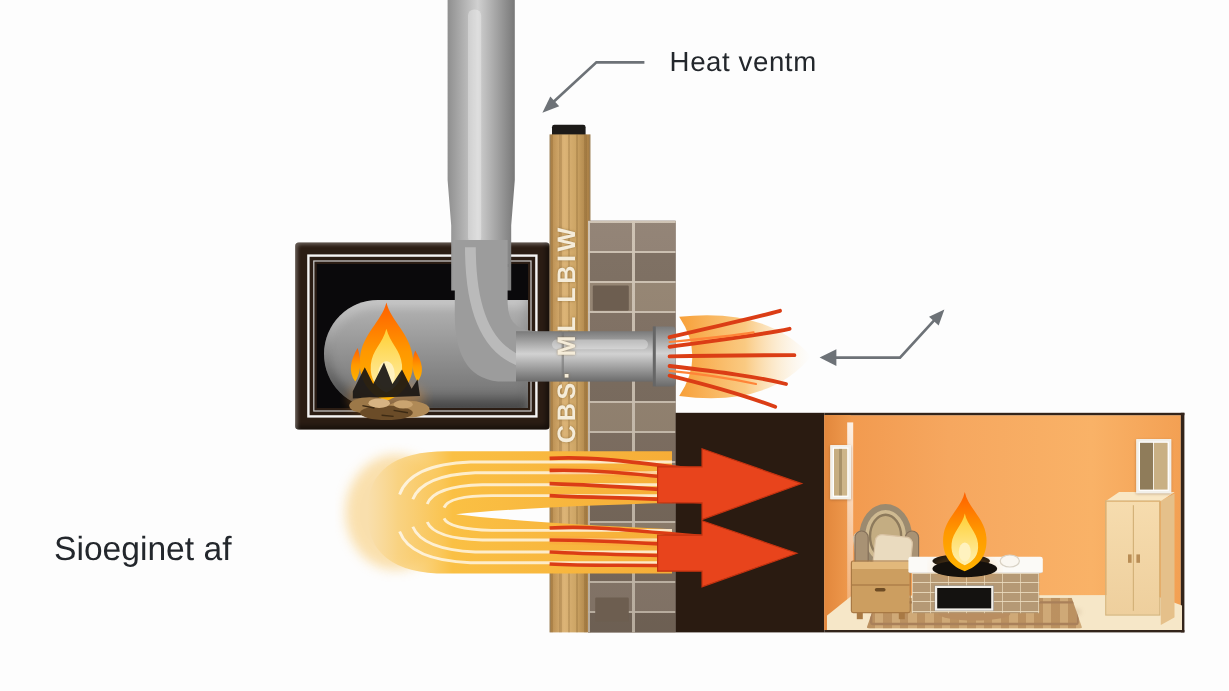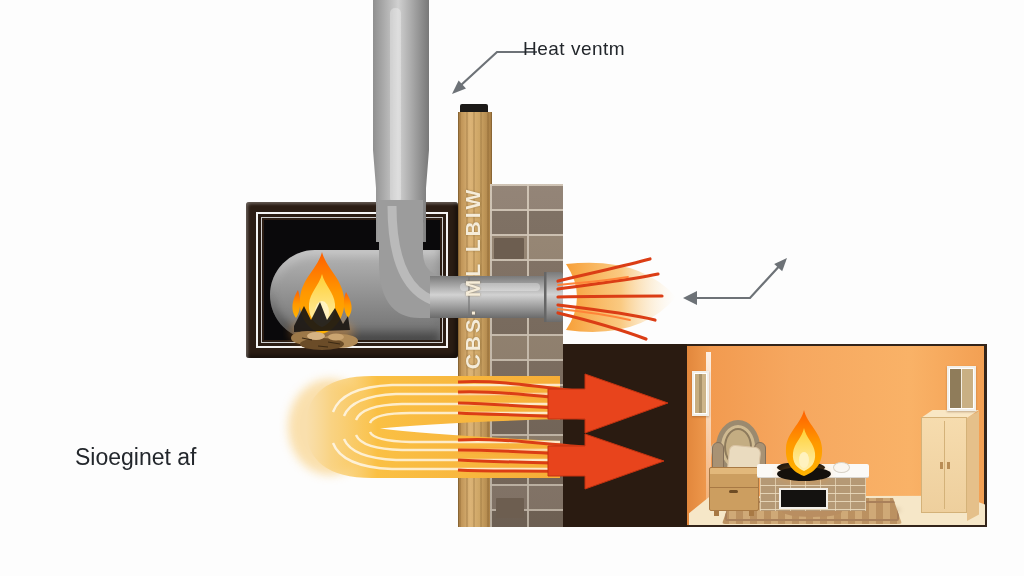--- a/index.html
+++ b/index.html
@@ -80,22 +80,22 @@
   .picture{background:#ffffff;border:2px solid #f2f0ea;box-shadow:0 1px 2px rgba(90,50,20,.35);}
   .pic-left{left:692px;top:371px;width:13px;height:41px;}
   .pic-left-art{position:absolute;inset:1px;background:linear-gradient(90deg,#c6ad80 0 40%,#a8926a 40% 60%,#cdb58a 60%);}
   .pic-right{left:947px;top:366px;width:25px;height:41px;}
   .pic-right-art{position:absolute;inset:1px;background:linear-gradient(90deg,#8f7c5a 0 48%,#f4efe4 48% 52%,#c9b084 52%);}
 
   .shadow{background:rgba(120,80,40,.28);border-radius:50%;filter:blur(2px);}
 
   
   .lbl{color:#23272c;}
-  .lbl-heat{left:523px;top:38px;font-size:19px;letter-spacing:.5px;}
-  .lbl-comb{left:75px;top:441px;font-size:23px;line-height:33px;}
+  .lbl-heat{left:558px;top:38px;font-size:23px;letter-spacing:.5px;}
+  .lbl-comb{left:45px;top:441px;font-size:28px;line-height:33px;}
 
   .svg-overlay{left:0;top:0;width:1024px;height:576px;}
 </style>
 </head>
 <body>
 
 <div id="canvas">
 
   <div class="abs box-outer">
     <div class="box-white1"></div>

